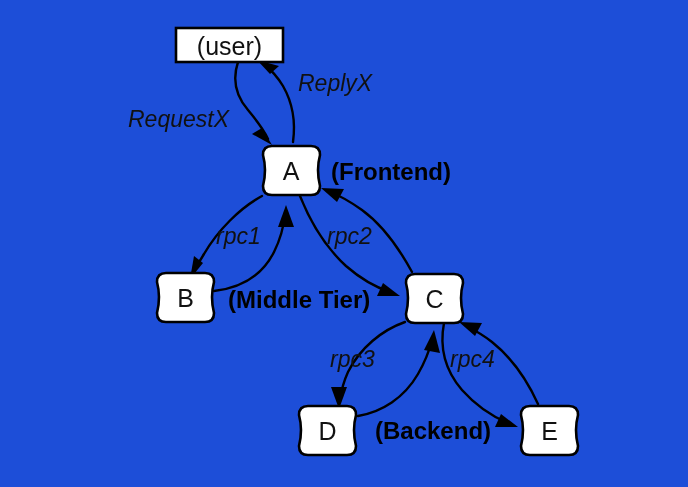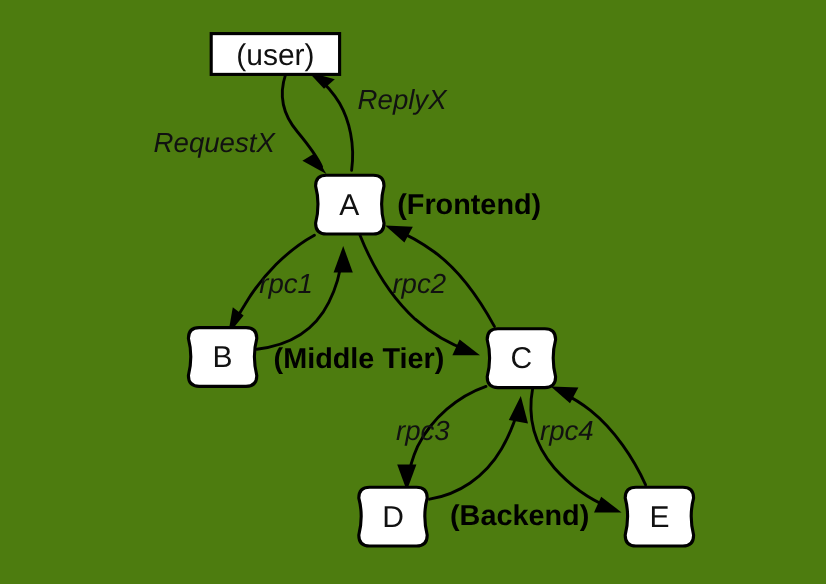--- a/index.html
+++ b/index.html
@@ -4,21 +4,21 @@
 <style>
   html, body {
     margin: 0;
     padding: 0;
     background: #ffffff;
   }
   #canvas {
     position: relative;
     width: 688px;
     height: 487px;
-    background: #4d7c0f;
+    background: #1d4ed8;
     overflow: hidden;
     font-family: "Liberation Sans", sans-serif;
   }
   svg#diagram {
     position: absolute;
     left: 0;
     top: 0;
     width: 688px;
     height: 487px;
   }

